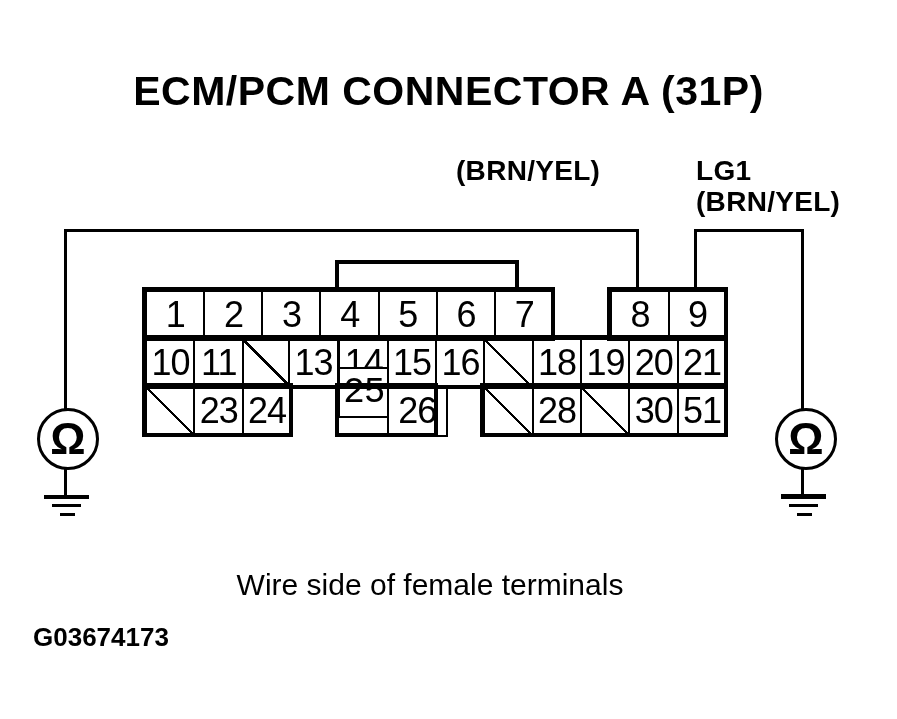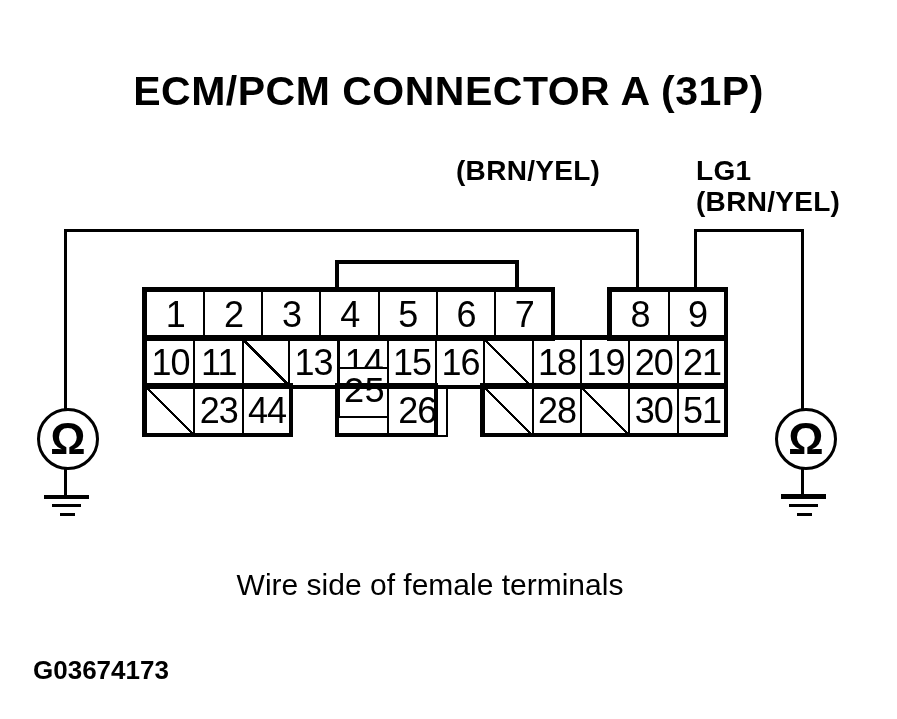--- a/index.html
+++ b/index.html
@@ -40,21 +40,21 @@
   .meter{
     position:absolute;width:56px;height:56px;border:3.5px solid #000;
     border-radius:50%;background:#fff;display:flex;align-items:center;
     justify-content:center;font-size:44px;font-weight:bold;z-index:4;
   }
   .gnd{position:absolute;background:#000;z-index:1;}
   .caption{
     position:absolute;left:0;top:568px;width:860px;text-align:center;
     font-size:30px;white-space:nowrap;
   }
-  .figure-id{position:absolute;left:33px;top:622px;font-size:26px;font-weight:bold;margin-top:33px;}
+  .figure-id{position:absolute;left:33px;top:622px;font-size:26px;font-weight:bold;}
 </style>
 </head>
 <body>
 
 <div id="diagram">
 
   <div class="title">ECM/PCM CONNECTOR A (31P)</div>
 
   <div class="wire-label" style="left:456px;top:155px">
     <div>(BRN/YEL)</div>
@@ -89,21 +89,21 @@
       <div class="cell" style="left: 338.332px; top: 338px; width: 50.833px; height: 50.5px;">14</div>
       <div class="cell" style="left: 386.665px; top: 338px; width: 50.833px; height: 50.5px;">15</div>
       <div class="cell" style="left: 434.998px; top: 338px; width: 50.833px; height: 50.5px;">16</div>
       <div class="cell slash" style="left: 483.331px; top: 338px; width: 50.833px; height: 50.5px;"></div>
       <div class="cell" style="left: 531.664px; top: 338px; width: 50.833px; height: 50.5px;">18</div>
       <div class="cell" style="left: 579.997px; top: 338px; width: 50.833px; height: 50.5px;">19</div>
       <div class="cell" style="left: 628.33px; top: 338px; width: 50.833px; height: 50.5px;">20</div>
       <div class="cell" style="left: 676.663px; top: 338px; width: 50.833px; height: 50.5px;">21</div>
       <div class="cell slash" style="left: 145px; top: 386px; width: 50.833px; height: 50.5px;"></div>
       <div class="cell" style="left: 193.333px; top: 386px; width: 50.833px; height: 50.5px;">23</div>
-      <div class="cell" style="left: 241.666px; top: 386px; width: 50.833px; height: 50.5px;">44</div>
+      <div class="cell" style="left: 241.666px; top: 386px; width: 50.833px; height: 50.5px;">24</div>
       <div class="cell" style="left: 338.332px; top: 367px; width: 50.833px; height: 50.5px; font-family: Liberation Mono, monospace;">25</div>
       <div class="cell" style="left: 386.665px; top: 386px; width: 61px; height: 50.5px;">26</div>
       <div class="cell slash" style="left: 483.331px; top: 386px; width: 50.833px; height: 50.5px;"></div>
       <div class="cell" style="left: 531.664px; top: 386px; width: 50.833px; height: 50.5px;">28</div>
       <div class="cell slash" style="left: 579.997px; top: 386px; width: 50.833px; height: 50.5px;"></div>
       <div class="cell" style="left: 628.33px; top: 386px; width: 50.833px; height: 50.5px;">30</div>
       <div class="cell" style="left: 676.663px; top: 386px; width: 50.833px; height: 50.5px;">51</div>
     </div>
 
   <div class="outline" style="left:142px;top:287px;width:413px;height:54px"></div>

